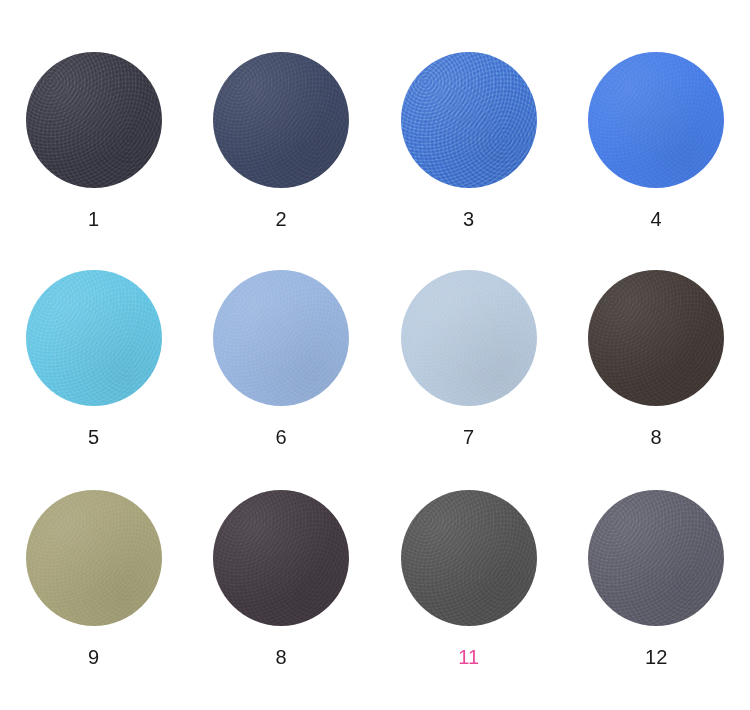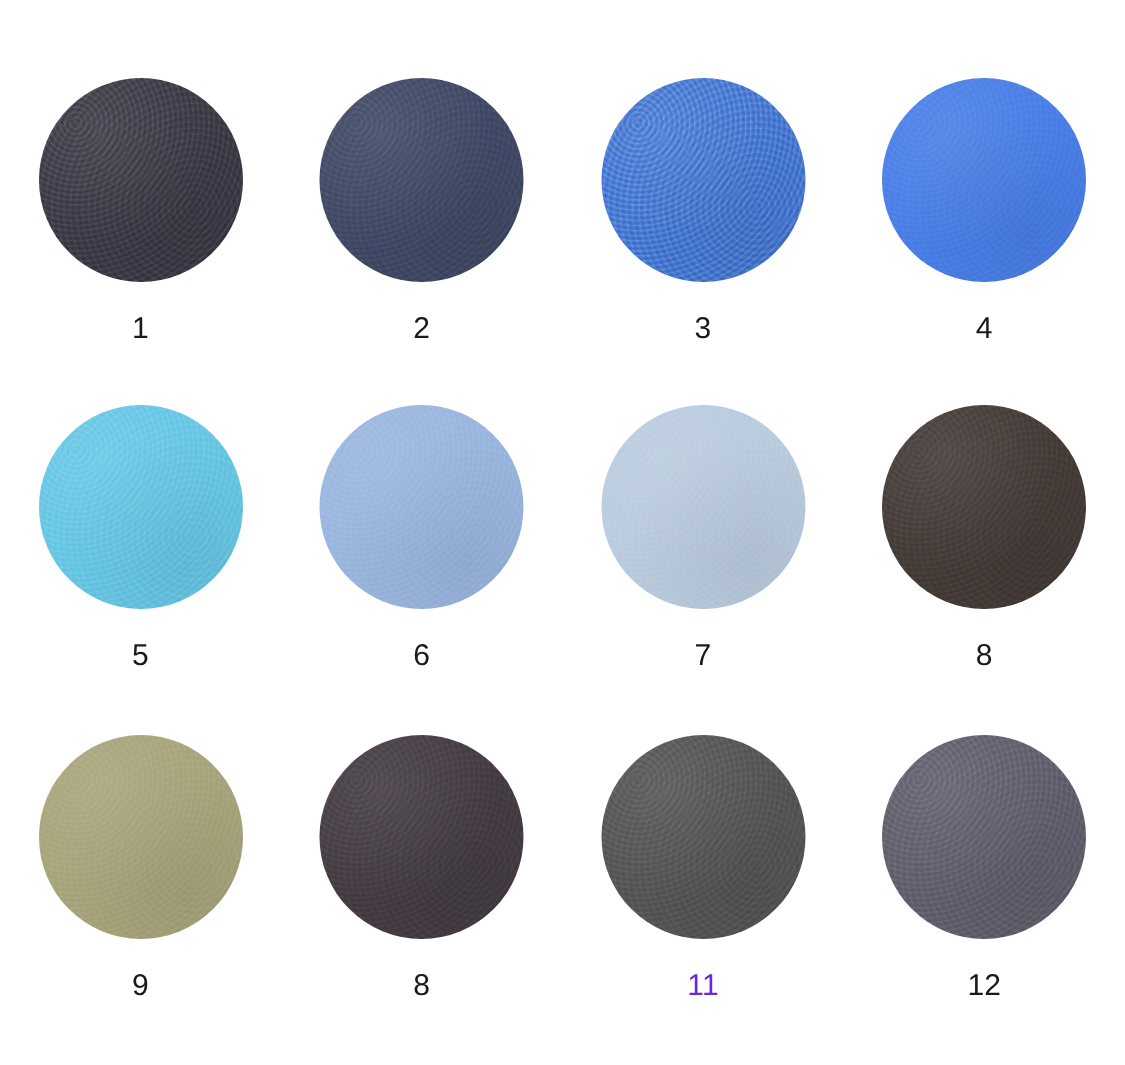--- a/index.html
+++ b/index.html
@@ -149,21 +149,21 @@
       <div class="swatch-label" style="color: rgb(26, 26, 26);">9</div>
     </div>
 
     <div class="swatch-cell">
       <div class="swatch-disc" style="background-color: rgb(69, 60, 68);"></div>
       <div class="swatch-label" style="color: rgb(26, 26, 26);">8</div>
     </div>
 
     <div class="swatch-cell">
       <div class="swatch-disc" style="background-color: rgb(86, 86, 86);"></div>
-      <div class="swatch-label" style="color: #6d28d9;">11</div>
+      <div class="swatch-label" style="color: #ec4899;">11</div>
     </div>
 
     <div class="swatch-cell">
       <div class="swatch-disc" style="background-color: rgb(97, 97, 110);"></div>
       <div class="swatch-label" style="color: rgb(26, 26, 26);">12</div>
     </div>
 
   </div>
 </div>
 

